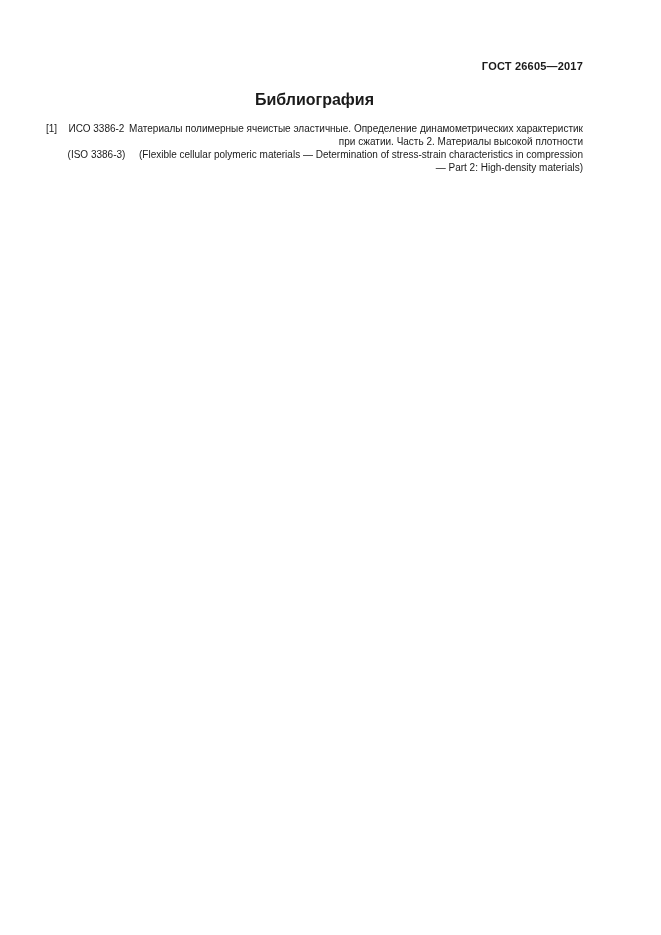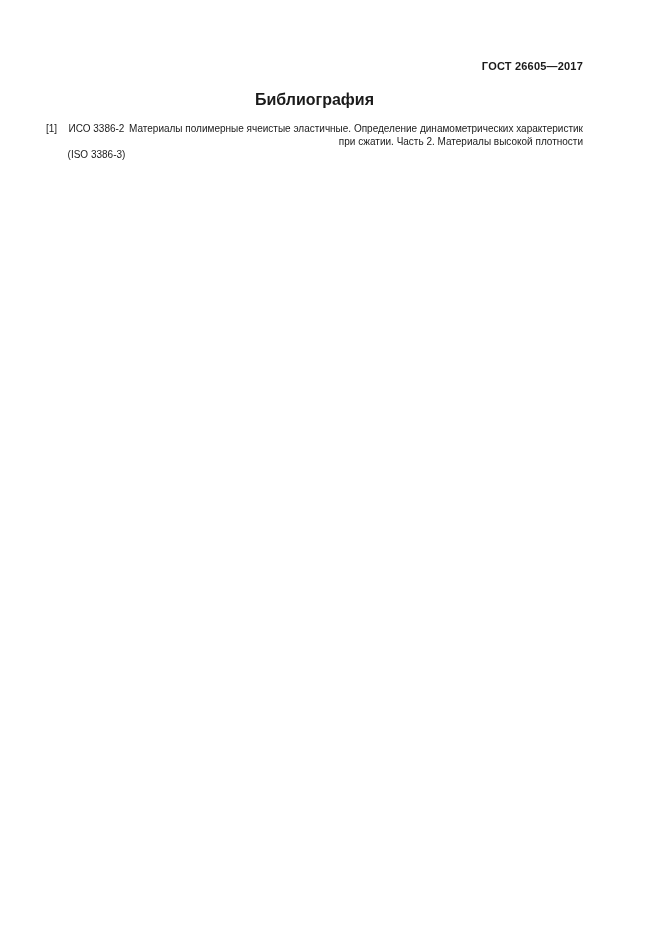--- a/index.html
+++ b/index.html
@@ -74,17 +74,18 @@
 
   <div class="section-title">Библиография</div>
 
   <div class="bib-entry">
     <span class="bib-marker">[1]</span>
 
     <span class="bib-ref" style="grid-row:1;">ИСО 3386-2</span>
     <span class="bib-text" style="grid-row:1;">Материалы полимерные ячеистые эластичные. Определение динамометрических характеристик при сжатии. Часть 2. Материалы высокой плотности</span>
 
     <span class="bib-ref" style="grid-row:2;">(ISO 3386-3)</span>
+    <span class="bib-text" style="grid-row:2;">(Flexible cellular polymeric materials — Determination of stress-strain characteristics in compression — Part 2: High-density materials)</span>
   </div>
 
   <div class="page-number">7</div>
 
 </div>
 
 </body></html>

